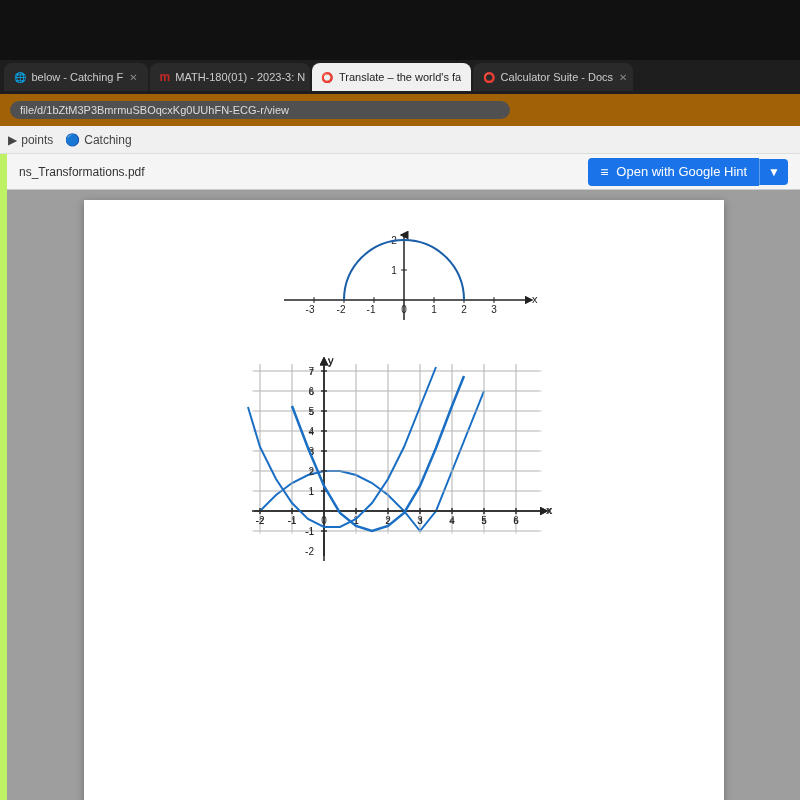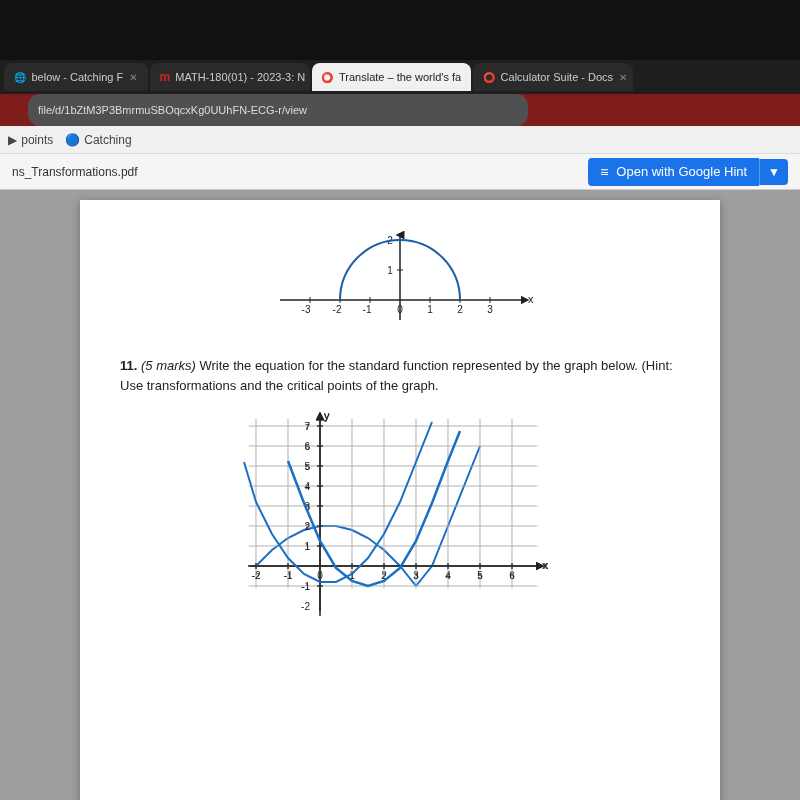--- a/index.html
+++ b/index.html
@@ -62,23 +62,24 @@
 
     .tab-close {
       margin-left: 6px;
       color: #888;
       font-size: 10px;
     }
 
     
     .address-bar {
       display: flex;
-      background: #7f1d1d;
+      align-items: center;
+      background: #a16207;
       height: 32px;
-      padding: 0 28px;
+      padding: 0 10px;
     }
 
     .address-input {
       background: #505050;
       border: none;
       border-radius: 12px;
       color: #ddd;
       font-size: 11px;
       padding: 3px 10px;
       width: 500px;
@@ -105,20 +106,21 @@
       cursor: pointer;
     }
 
     
     .pdf-viewer {
       background: #bef264;
       width: 100%;
       height: calc(800px - 60px - 34px - 32px - 28px);
       position: relative;
       overflow: hidden;
+      padding-left: 7px;
     }
 
     
     .pdf-toolbar {
       background: #f5f5f5;
       border-bottom: 1px solid #ccc;
       height: 36px;
       display: flex;
       align-items: center;
       padding: 0 12px;
@@ -339,25 +341,20 @@
 
           <text x="130" y="44" font-size="10" text-anchor="middle" fill="#222">1</text>
           <text x="130" y="14" font-size="10" text-anchor="middle" fill="#222">2</text>
 
           <text x="268" y="73" font-size="11" fill="#222">x</text>
 
           <path d="M 80,70 A 60,60 0 0,1 200,70" fill="none" stroke="#1a5fa8" stroke-width="2"></path>
         </svg>
       </div>
 
-      <div class="question-text">
-        <span class="question-num">11.</span>
-        <span class="marks-italic">(5 marks)</span>
-        <span>Write the equation for the standard function represented by the graph below. (Hint: Use transformations and the critical points of the graph.</span>
-      </div>
 
       <div class="graph-area-2">
         <svg class="graph-svg-2" viewBox="0 0 320 220">
           <defs>
             <marker id="arr-x" markerWidth="6" markerHeight="6" refX="3" refY="3" orient="auto">
               <path d="M0,0 L0,6 L6,3 z" fill="#222"></path>
             </marker>
             <marker id="arr-y" markerWidth="6" markerHeight="6" refX="3" refY="3" orient="auto-start-reverse">
               <path d="M0,0 L0,6 L6,3 z" fill="#222"></path>
             </marker>

